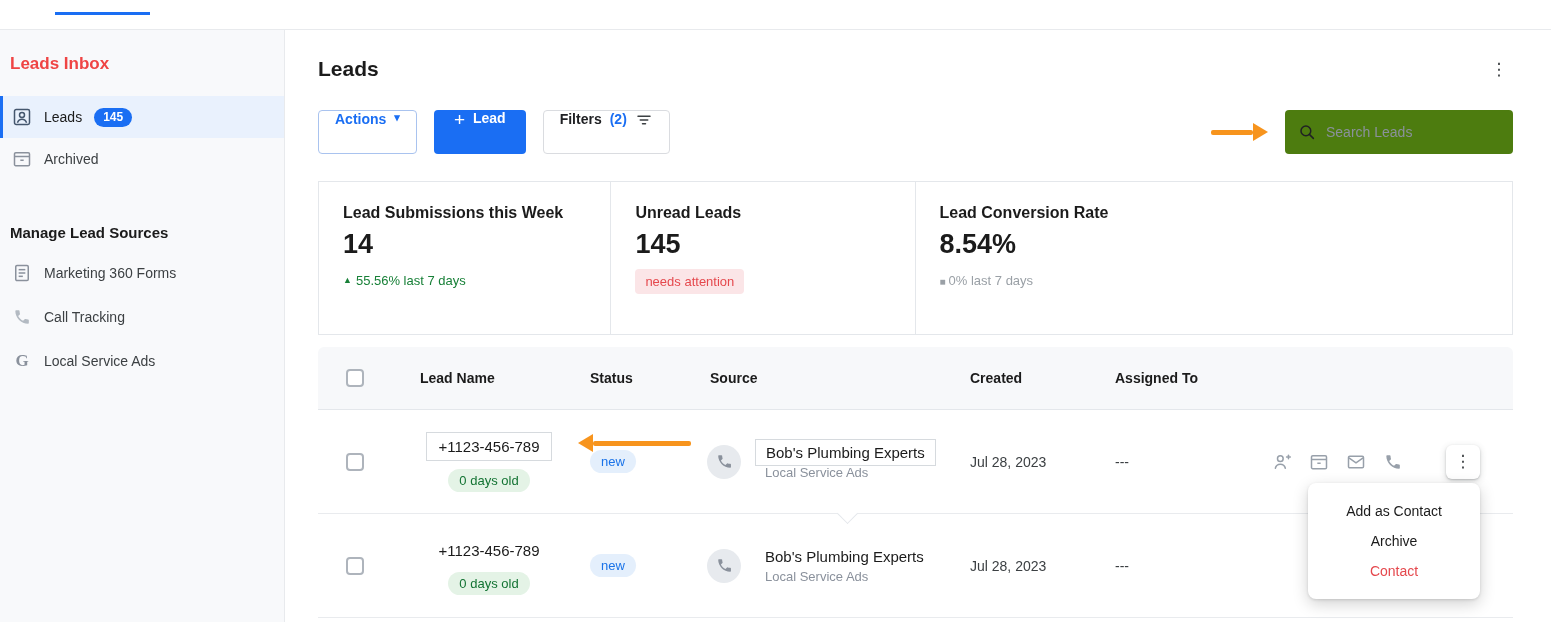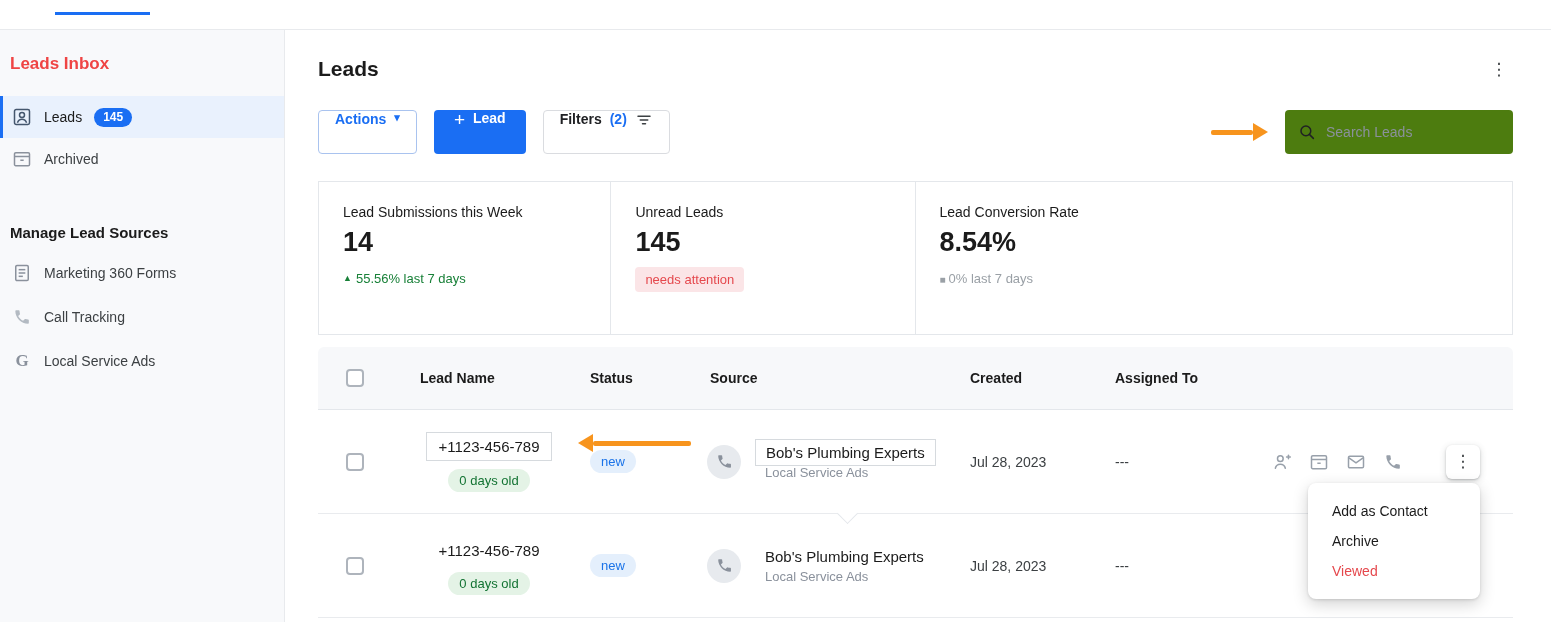--- a/index.html
+++ b/index.html
@@ -52,21 +52,21 @@
   
   .arrow { display:flex; align-items:center; }
   .shaft { height:5px; background:#f7941d; border-radius:2px; }
   .head-right { width:0; height:0; border-top:9px solid transparent; border-bottom:9px solid transparent; border-left:15px solid #f7941d; }
   .head-left { width:0; height:0; border-top:9px solid transparent; border-bottom:9px solid transparent; border-right:15px solid #f7941d; }
 
   
   .stats { margin-top:27px; border:1px solid #e4e7eb; display:grid; grid-template-columns:1fr 1.04fr 1fr 1.04fr; height:154px; }
   .stat { padding:22px 24px; border-right:1px solid #e4e7eb; }
   .stat:last-child { border-right:none; }
-  .stat-label { font-size:14px; font-weight:400; color:#1b1b1b; }
+  .stat-label { font-size:16px; font-weight:700; color:#1b1b1b; }
   .stat-value { font-size:27px; font-weight:700; margin-top:7px; color:#1b1b1b; }
   .stat-delta { margin-top:13px; font-size:13px; }
   .delta-up { color:#188038; }
   .delta-up .tri { font-size:9px; vertical-align:2px; margin-right:4px; }
   .attention { display:inline-block; background:#fbe5e7; color:#e5484d; font-size:13px; padding:5px 10px; border-radius:4px; margin-top:9px; }
   .delta-flat { color:#9aa0a6; }
   .delta-flat .sq { font-size:10px; margin-right:3px; }
 
   
   .table { margin-top:12px; }
@@ -88,21 +88,21 @@
   .td-plain { font-size:14px; color:#3c4043; }
   .actions-cell { display:flex; align-items:center; gap:17px; justify-content:flex-end; padding-right:33px; }
   .action-icon { width:20px; height:20px; color:#98a0aa; cursor:pointer; display:flex; align-items:center; justify-content:center; }
   .kebab-box { width:34px; height:34px; border-radius:6px; background:#fff; box-shadow:0 1px 2px rgba(60,64,67,.25), 0 2px 7px rgba(60,64,67,.2); display:flex; align-items:center; justify-content:center; margin-left:26px; cursor:pointer; }
 
   .row-arrow { position:absolute; left:260px; top:24px; z-index:5; }
   .callout-tip { position:absolute; left:522px; bottom:-8px; width:15px; height:15px; background:#fff; transform:rotate(45deg); border-right:1px solid #e4e7eb; border-bottom:1px solid #e4e7eb; z-index:4; }
 
   
   .context-menu { position:absolute; top:73px; right:33px; width:172px; background:#fff; border-radius:8px; box-shadow:0 1px 3px rgba(0,0,0,.12), 0 5px 16px rgba(0,0,0,.18); padding:13px 0; z-index:20; }
-  .menu-item { padding:7px 24px; font-size:14px; color:#1b1b1b; line-height:16px; cursor:pointer; white-space:nowrap; }
+  .menu-item { padding:7px 24px; font-size:14px; color:#1b1b1b; line-height:16px; cursor:pointer; white-space:nowrap;text-align:center; }
   .menu-item.danger { color:#e5484d; }
 </style>
 </head>
 <body>
 
 <div class="page">
 
   <div class="topbar">
     <div class="tab-indicator"></div>
   </div>
@@ -298,21 +298,21 @@
 
           <div class="row-arrow arrow">
             <div class="head-left"></div>
               <div class="shaft" style="width:98px;"></div>
           </div>
           <div class="callout-tip"></div>
 
           <div class="context-menu">
             <div class="menu-item">Add as Contact</div>
             <div class="menu-item">Archive</div>
-            <div class="menu-item danger">Viewed</div>
+            <div class="menu-item danger">Contact</div>
           </div>
         </div>
 
         <div class="trow">
           <div class="td cell-check">
               <div class="checkbox"></div>
             </div>
           <div class="td lead-cell">
             <span class="lead-name">+1123-456-789</span>
             <span class="pill-age">0 days old</span>

